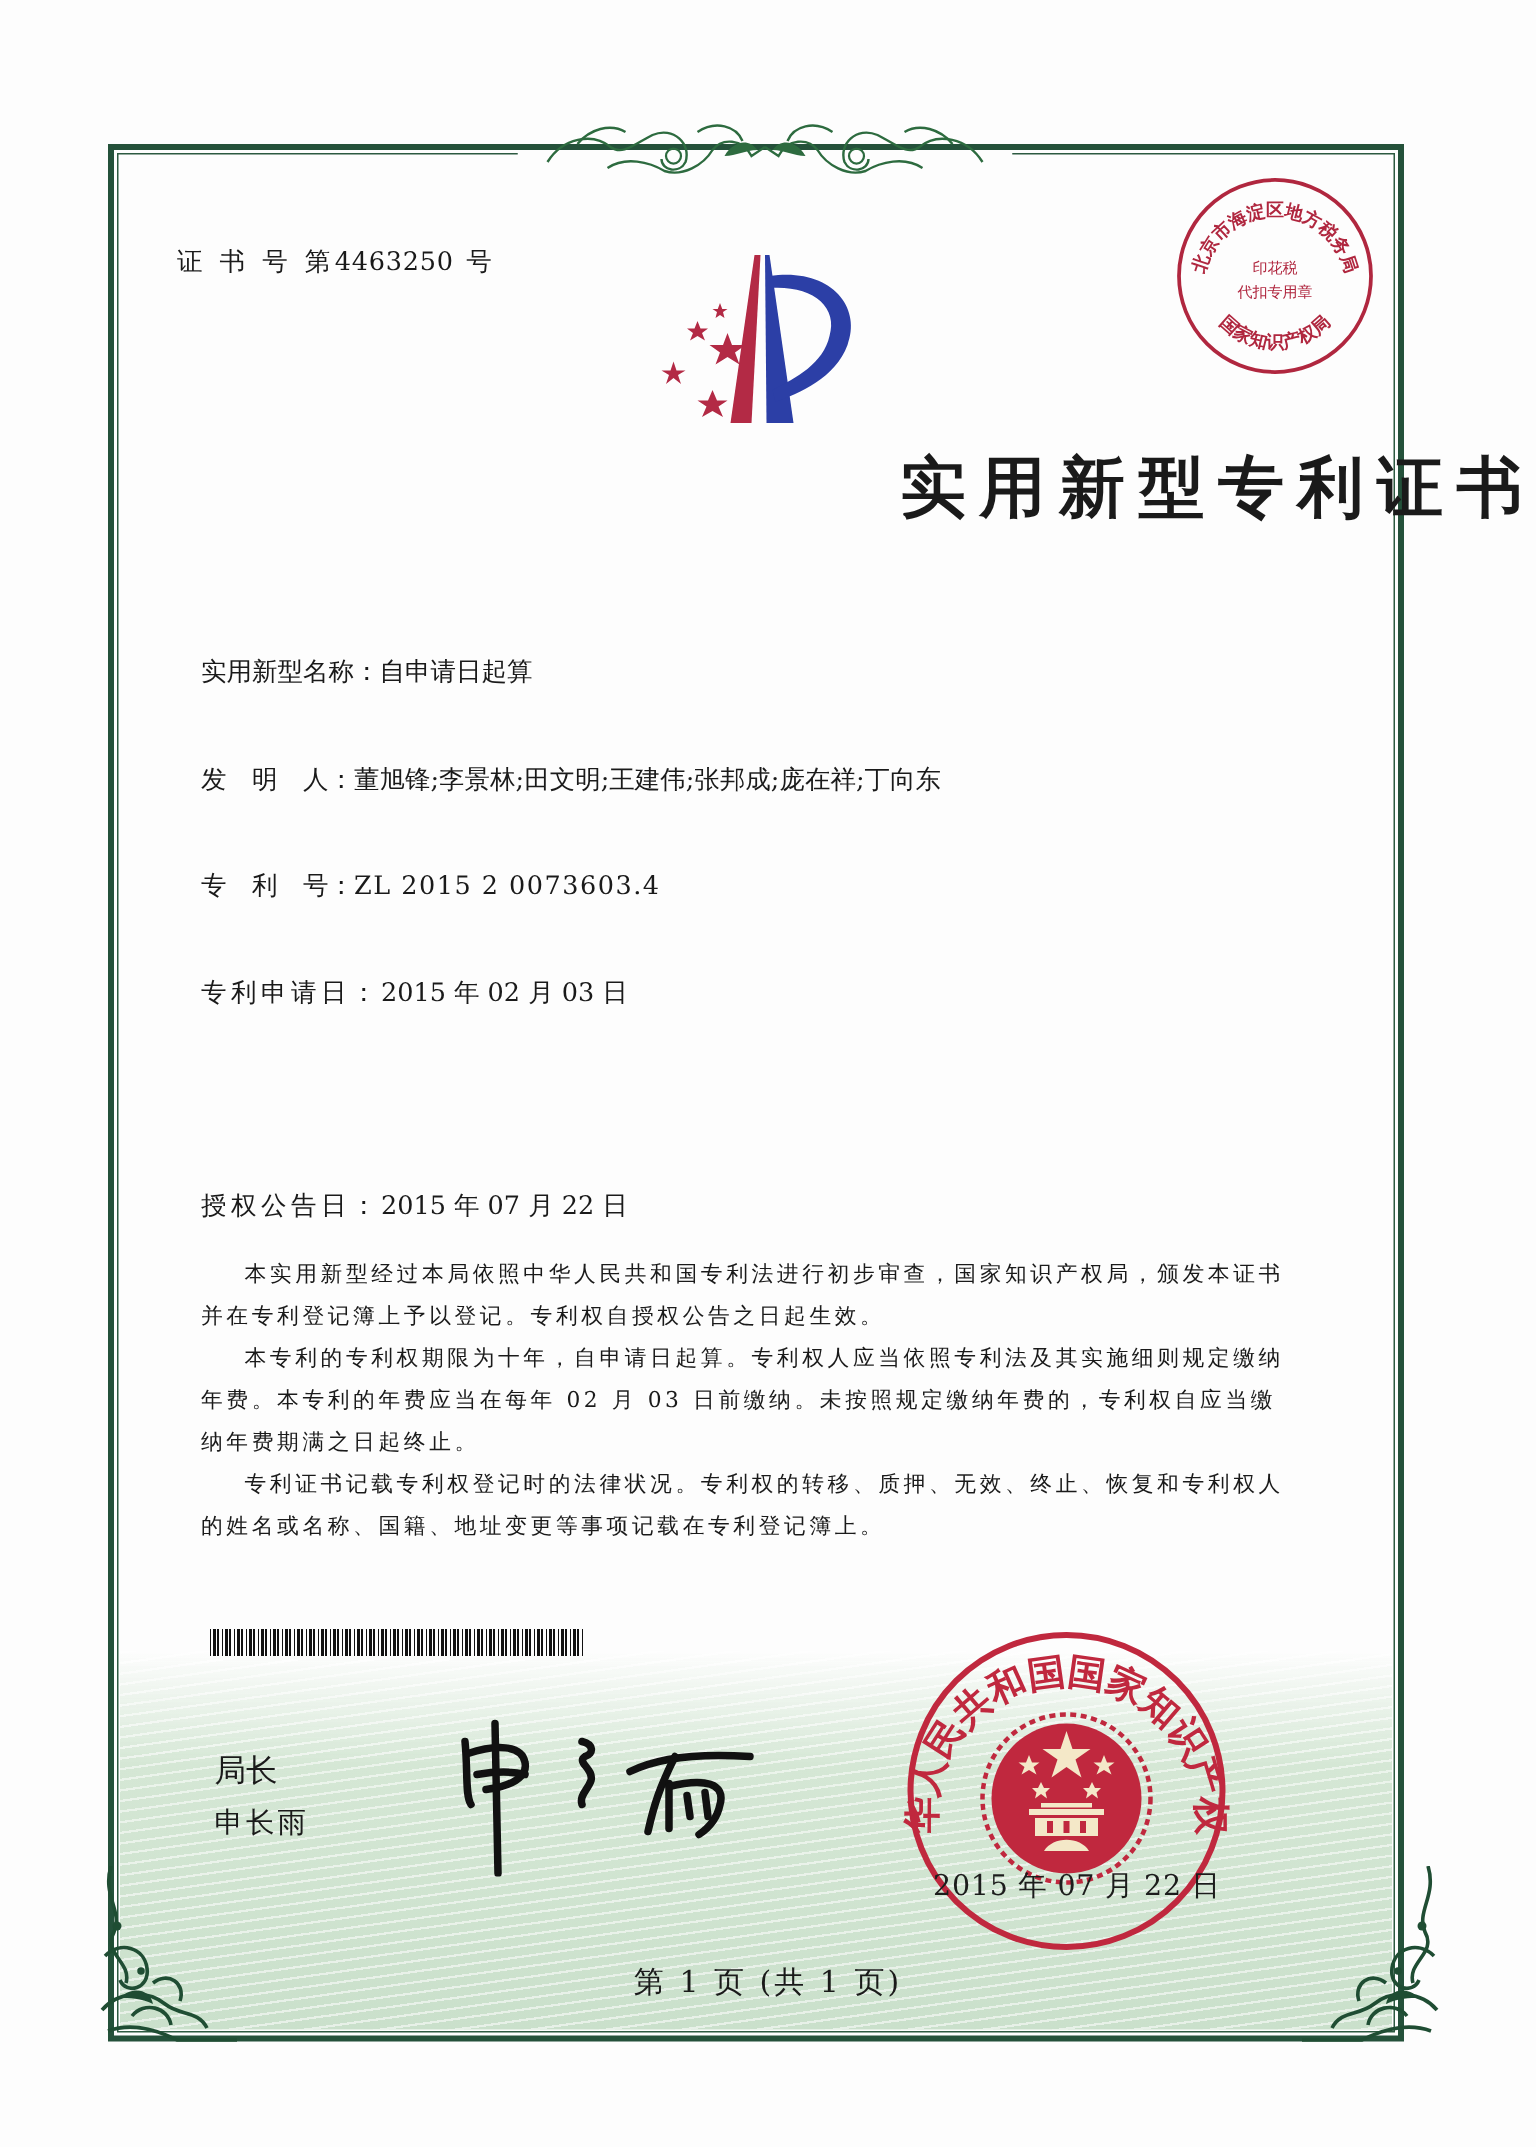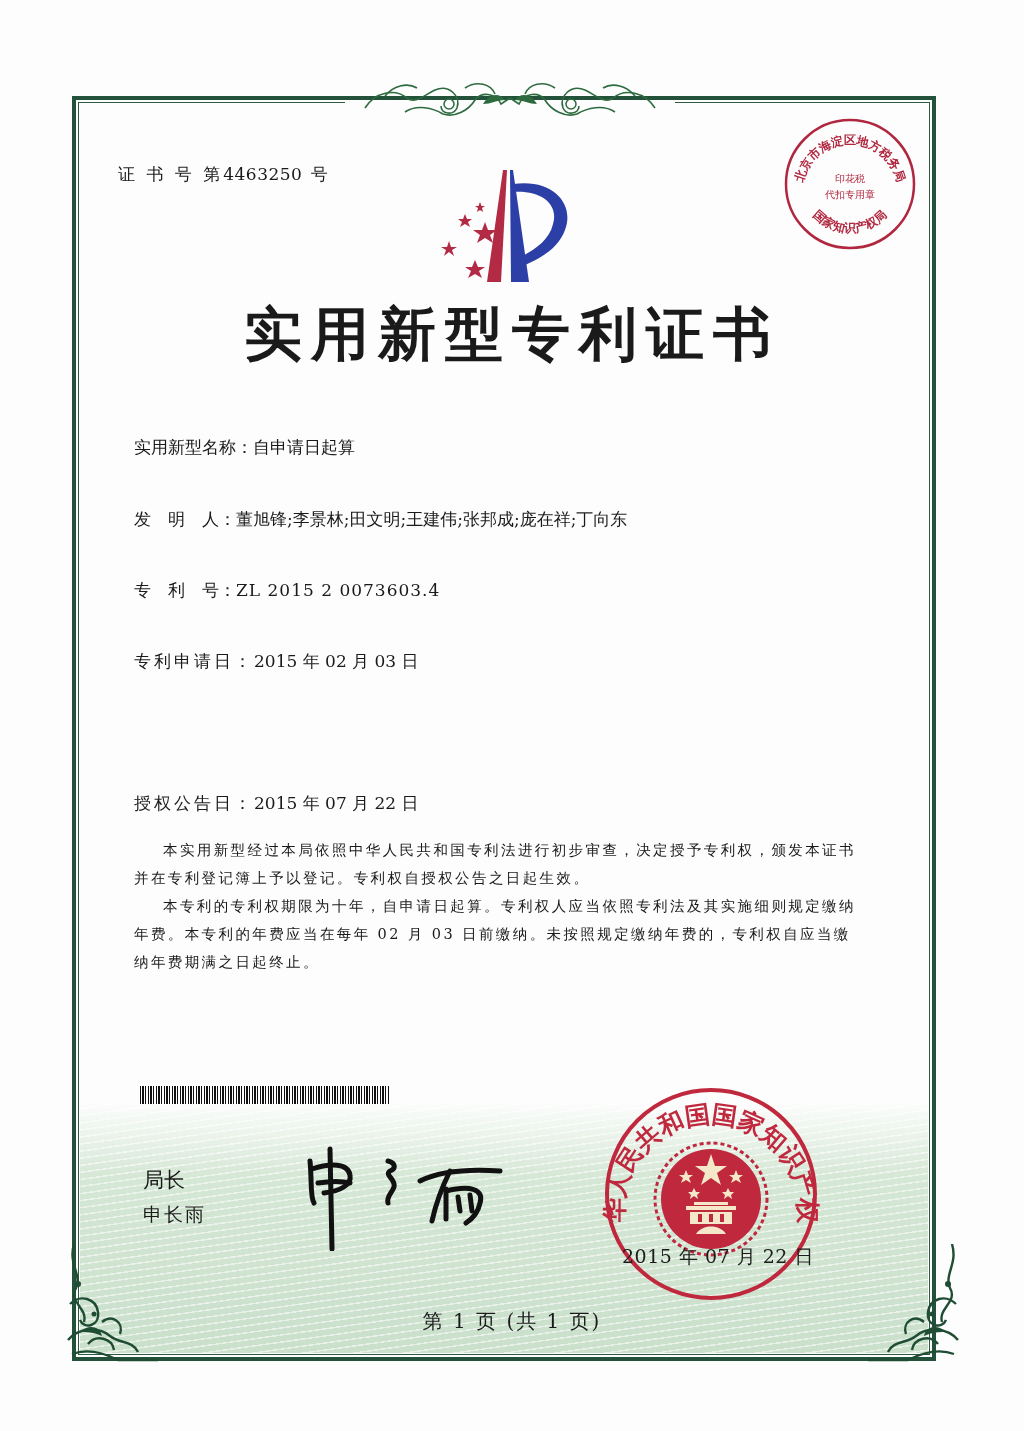--- a/index.html
+++ b/index.html
@@ -17,22 +17,22 @@
                opacity:0.95; }
   .top-ornament { position:absolute; left:345px; top:58px; width:330px; height:50px; }
   .corner { position:absolute; width:100px; height:120px; }
   .corner.bl { left:58px; top:1228px; }
   .corner.br { left:868px; top:1228px; transform:scaleX(-1); }
 
   .cert-no { position:absolute; left:118px; top:147px; font-size:17px; letter-spacing:3px; }
   .cert-no .num { letter-spacing:0.5px; }
   .emblem { position:absolute; left:425px; top:148px; width:160px; height:122px; }
   .tax-seal { position:absolute; left:780px; top:98px; width:140px; height:140px; }
-  .title { position:absolute; left:0; width:1024px; top:280px; text-align:center;
-           font-size:58px; font-weight:bold; letter-spacing:9px; font-family:"DejaVu Serif","Liberation Serif",serif; }
+  .title { position:absolute; left:0; width:1024px; top:280px; text-align:right;
+           font-size:44px; font-weight:bold; letter-spacing:9px; font-family:"DejaVu Serif","Liberation Serif",serif; }
 
   .field { position:absolute; left:134px; font-size:17px; white-space:nowrap; }
   .field .lbl { display:inline-block; }
   .field .val { display:inline-block; }
   .sp6 { letter-spacing:6px; }
 
   .body-text { position:absolute; left:134px; top:820px; width:730px; font-size:14.5px; line-height:28px; letter-spacing:2.4px; }
   .body-text p { margin:0; text-indent:2em; }
 
   .barcode { position:absolute; left:140px; top:1070px; width:250px; height:18px;
@@ -146,22 +146,23 @@
     <span class="lbl">专　利　号：</span><span class="val" style="letter-spacing:1px;">ZL 2015 2 0073603.4</span>
   </div>
   <div class="field" style="top:634px;">
     <span class="lbl sp6" style="letter-spacing:3px;">专利申请日：</span><span class="val">2015 年 02 月 03 日</span>
   </div>
   <div class="field" style="top:776px;">
     <span class="lbl" style="letter-spacing:3px;text-align:center;">授权公告日：</span><span class="val">2015 年 07 月 22 日</span>
   </div>
 
   <div class="body-text">
-    <p>本实用新型经过本局依照中华人民共和国专利法进行初步审查，决定授予专利权，颁发本证书并在专利登记簿上予以登记。专利权自授权公告之日起生效。</p>
+    <p>本实用新型经过本局依照中华人民共和国专利法进行初步审查，国家知识产权局，颁发本证书并在专利登记簿上予以登记。专利权自授权公告之日起生效。</p>
     <p>本专利的专利权期限为十年，自申请日起算。专利权人应当依照专利法及其实施细则规定缴纳年费。本专利的年费应当在每年 02 月 03 日前缴纳。未按照规定缴纳年费的，专利权自应当缴纳年费期满之日起终止。</p>
+    <p>专利证书记载专利权登记时的法律状况。专利权的转移、质押、无效、终止、恢复和专利权人的姓名或名称、国籍、地址变更等事项记载在专利登记簿上。</p>
   </div>
 
   <div class="barcode"></div>
 
   <div class="director-title">局长</div>
   <div class="director-name">申长雨</div>
 
   <svg class="signature" viewBox="0 0 220 110">
     <g fill="none" stroke="#111" stroke-width="5" stroke-linecap="round">
       <path d="M10 20 C12 40,10 56,14 62"></path>

